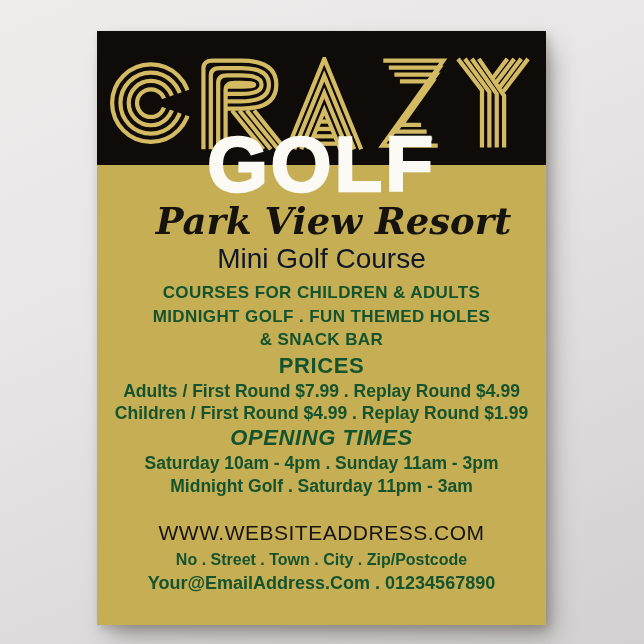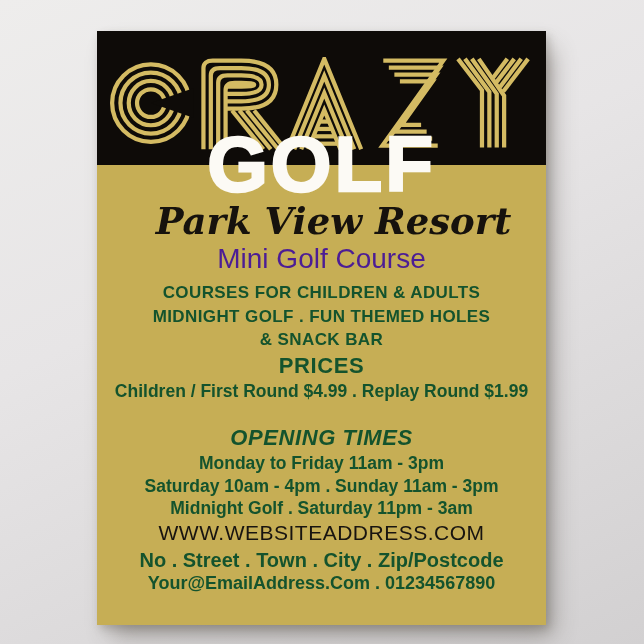--- a/index.html
+++ b/index.html
@@ -14,28 +14,28 @@
     box-shadow:10px 14px 22px -4px rgba(80,74,64,.45), 3px 4px 8px rgba(80,74,64,.25);
   }
   .band{position:absolute;left:0;top:0;width:449px;height:134px;background:#0E0B08;}
   .crazy-svg{position:absolute;left:13px;top:26px;width:423px;height:95px;}
   .crazy-svg path, .crazy-svg circle{fill:none;stroke:#D4BB63;stroke-width:4.6;stroke-linejoin:miter;}
   .txt{position:absolute;left:0;right:0;text-align:center;color:#14532d;}
   .golf{top:94px;font-size:78px;line-height:1;font-weight:700;color:#FCFAF5;
         letter-spacing:3px;-webkit-text-stroke:2.5px #FCFAF5;z-index:3;}
   .park{top:168px;font-family:"DejaVu Serif",serif;font-style:italic;font-weight:700;
         font-size:37px;line-height:45px;color:#16120D;letter-spacing:0px;padding-left:24px;}
-  .mini{top:212px;font-size:28px;line-height:31px;font-weight:500;color:#4c1d95;}
+  .mini{top:212px;font-size:28px;line-height:31px;font-weight:500;color:#0f172a;}
   .features{top:250px;font-size:17px;line-height:23.5px;font-weight:600;letter-spacing:.4px;}
   .prices-h{top:322px;font-size:22px;line-height:26px;font-weight:700;letter-spacing:.6px;}
   .price-lines{top:350px;font-size:17.5px;line-height:21.5px;font-weight:600;}
   .opening-h{top:394px;font-size:22px;line-height:26px;font-weight:700;letter-spacing:.6px;font-style:italic;}
   .opening-lines{top:421px;font-size:17.5px;line-height:22.5px;font-weight:600;}
   .website{top:489px;font-size:21px;line-height:26px;font-weight:400;color:#181410;letter-spacing:.5px;}
-  .address{top:518px;font-size:20px;line-height:22px;font-weight:600;}
+  .address{top:518px;font-size:16px;line-height:22px;font-weight:600;}
   .contact{top:541px;font-size:18px;line-height:22px;font-weight:600;}
 </style>
 </head>
 <body>
 
 <div class="scene">
   <div class="poster">
 
     <div class="band"></div>
 
@@ -93,27 +93,27 @@
 
     <div class="txt features">
       <div>COURSES FOR CHILDREN &amp; ADULTS</div>
       <div>MIDNIGHT GOLF . FUN THEMED HOLES</div>
       <div>&amp; SNACK BAR</div>
     </div>
 
     <div class="txt prices-h">PRICES</div>
 
     <div class="txt price-lines">
+      <div>Adults / First Round $7.99 . Replay Round $4.99</div>
       <div>Children / First Round $4.99 . Replay Round $1.99</div>
     </div>
 
     <div class="txt opening-h">OPENING TIMES</div>
 
     <div class="txt opening-lines">
-      <div>Monday to Friday 11am - 3pm</div>
       <div>Saturday 10am - 4pm . Sunday 11am - 3pm</div>
       <div>Midnight Golf . Saturday 11pm - 3am</div>
     </div>
 
     <div class="txt website">WWW.WEBSITEADDRESS.COM</div>
 
     <div class="txt address">No . Street . Town . City . Zip/Postcode</div>
 
     <div class="txt contact">Your@EmailAddress.Com . 01234567890</div>
 

